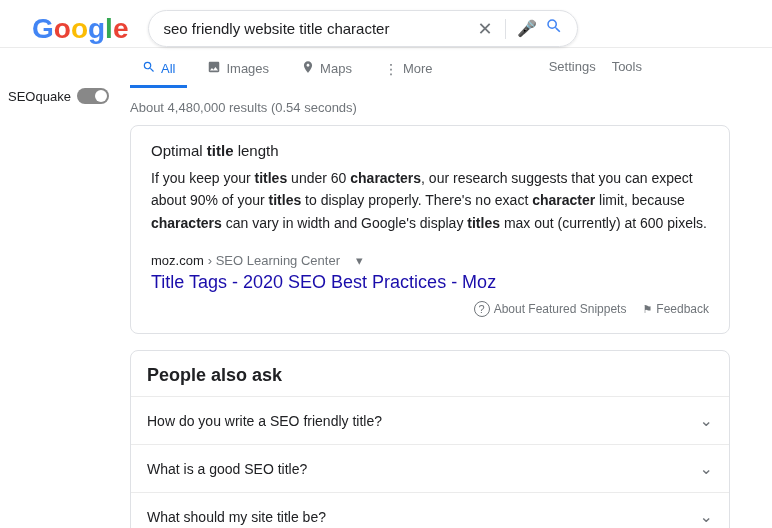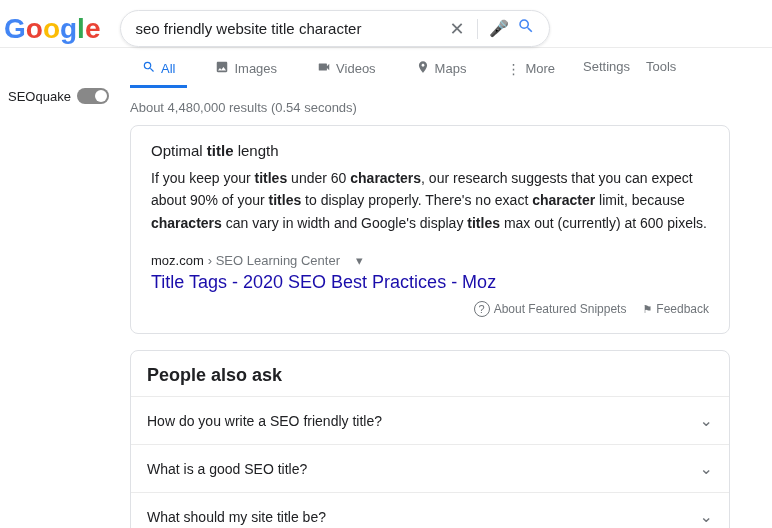--- a/index.html
+++ b/index.html
@@ -10,21 +10,21 @@
       width: 772px;
       height: 528px;
       overflow: hidden;
       color: #202124;
     }
 
     
     .header {
       display: flex;
       align-items: center;
-      padding: 10px 16px 0 4px;
+      padding: 10px 16px 0 32px;
       gap: 12px;
       border-bottom: 1px solid #ebebeb;
     }
 
     .logo {
       font-size: 28px;
       font-weight: bold;
       margin-right: 8px;
       flex-shrink: 0;
       line-height: 1;
@@ -76,21 +76,21 @@
       color: #4285F4;
       font-size: 18px;
       cursor: pointer;
     }
 
     
     .nav-tabs {
       display: flex;
       align-items: center;
       padding: 4px 130px 0 130px;
-      gap: 16px;
+      gap: 8px;
     }
     .nav-tab {
       display: flex;
       align-items: center;
       gap: 5px;
       padding: 8px 12px;
       font-size: 13px;
       color: #70757a;
       cursor: pointer;
       border-bottom: 3px solid transparent;
@@ -293,28 +293,20 @@
     <span class="nav-tab-icon">
       <svg width="14" height="14" viewBox="0 0 24 24" fill="#70757a">
           <path d="M21 19V5c0-1.1-.9-2-2-2H5c-1.1 0-2 .9-2 2v14c0 1.1.9 2 2 2h14c1.1 0 2-.9 2-2zM8.5 13.5l2.5 3.01L14.5 12l4.5 6H5l3.5-4.5z"></path>
         </svg>
     </span>
     <span>Images</span>
   </div>
   <div class="nav-tab">
     <span class="nav-tab-icon">
       <svg width="14" height="14" viewBox="0 0 24 24" fill="#70757a">
-          <path d="M17 10.5V7c0-.55-.45-1-1-1H4c-.55 0-1 .45-1 1v10c0 .55.45 1 1 1h12c.55 0 1-.45 1-1v-3.5l4 4v-11l-4 4z"></path>
-        </svg>
-    </span>
-    <span>Videos</span>
-  </div>
-  <div class="nav-tab">
-    <span class="nav-tab-icon">
-      <svg width="14" height="14" viewBox="0 0 24 24" fill="#70757a">
           <path d="M12 2C8.13 2 5 5.13 5 9c0 5.25 7 13 7 13s7-7.75 7-13c0-3.87-3.13-7-7-7zm0 9.5c-1.38 0-2.5-1.12-2.5-2.5s1.12-2.5 2.5-2.5 2.5 1.12 2.5 2.5-1.12 2.5-2.5 2.5z"></path>
         </svg>
     </span>
     <span>Maps</span>
   </div>
   <div class="nav-tab">
     <span class="nav-tab-icon">⋮</span>
     <span>More</span>
   </div>
   <div class="nav-settings">

